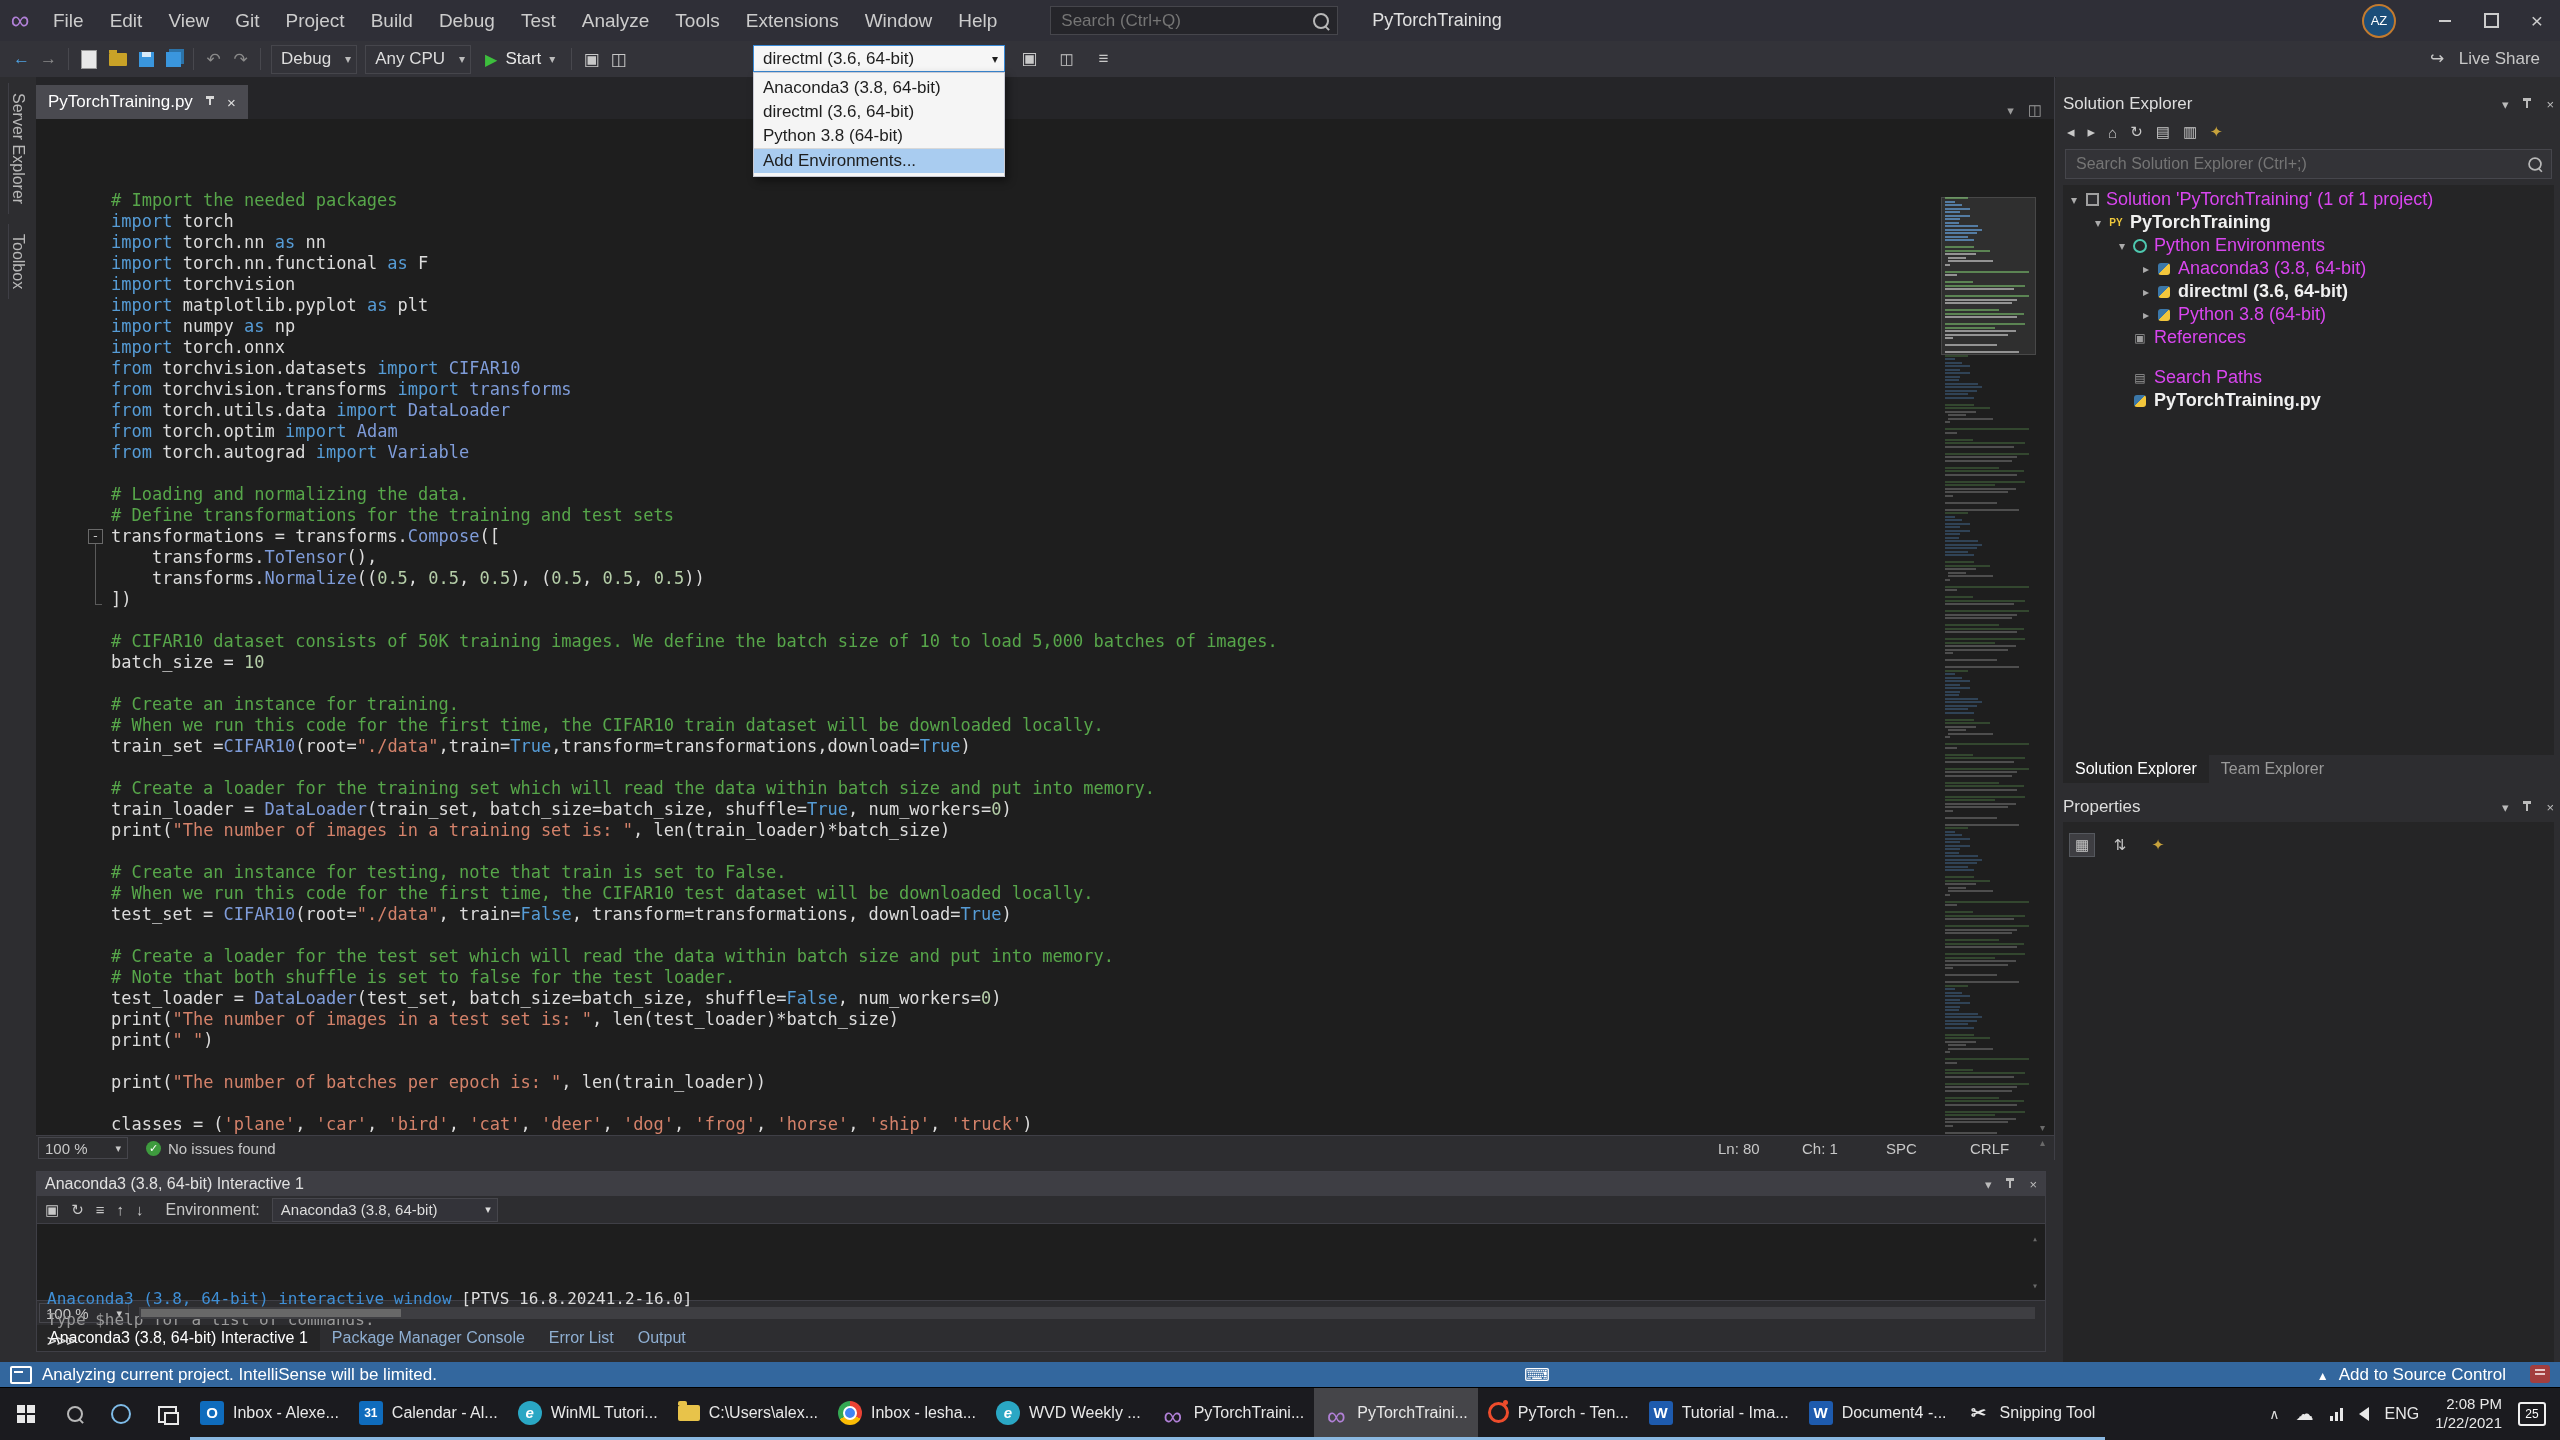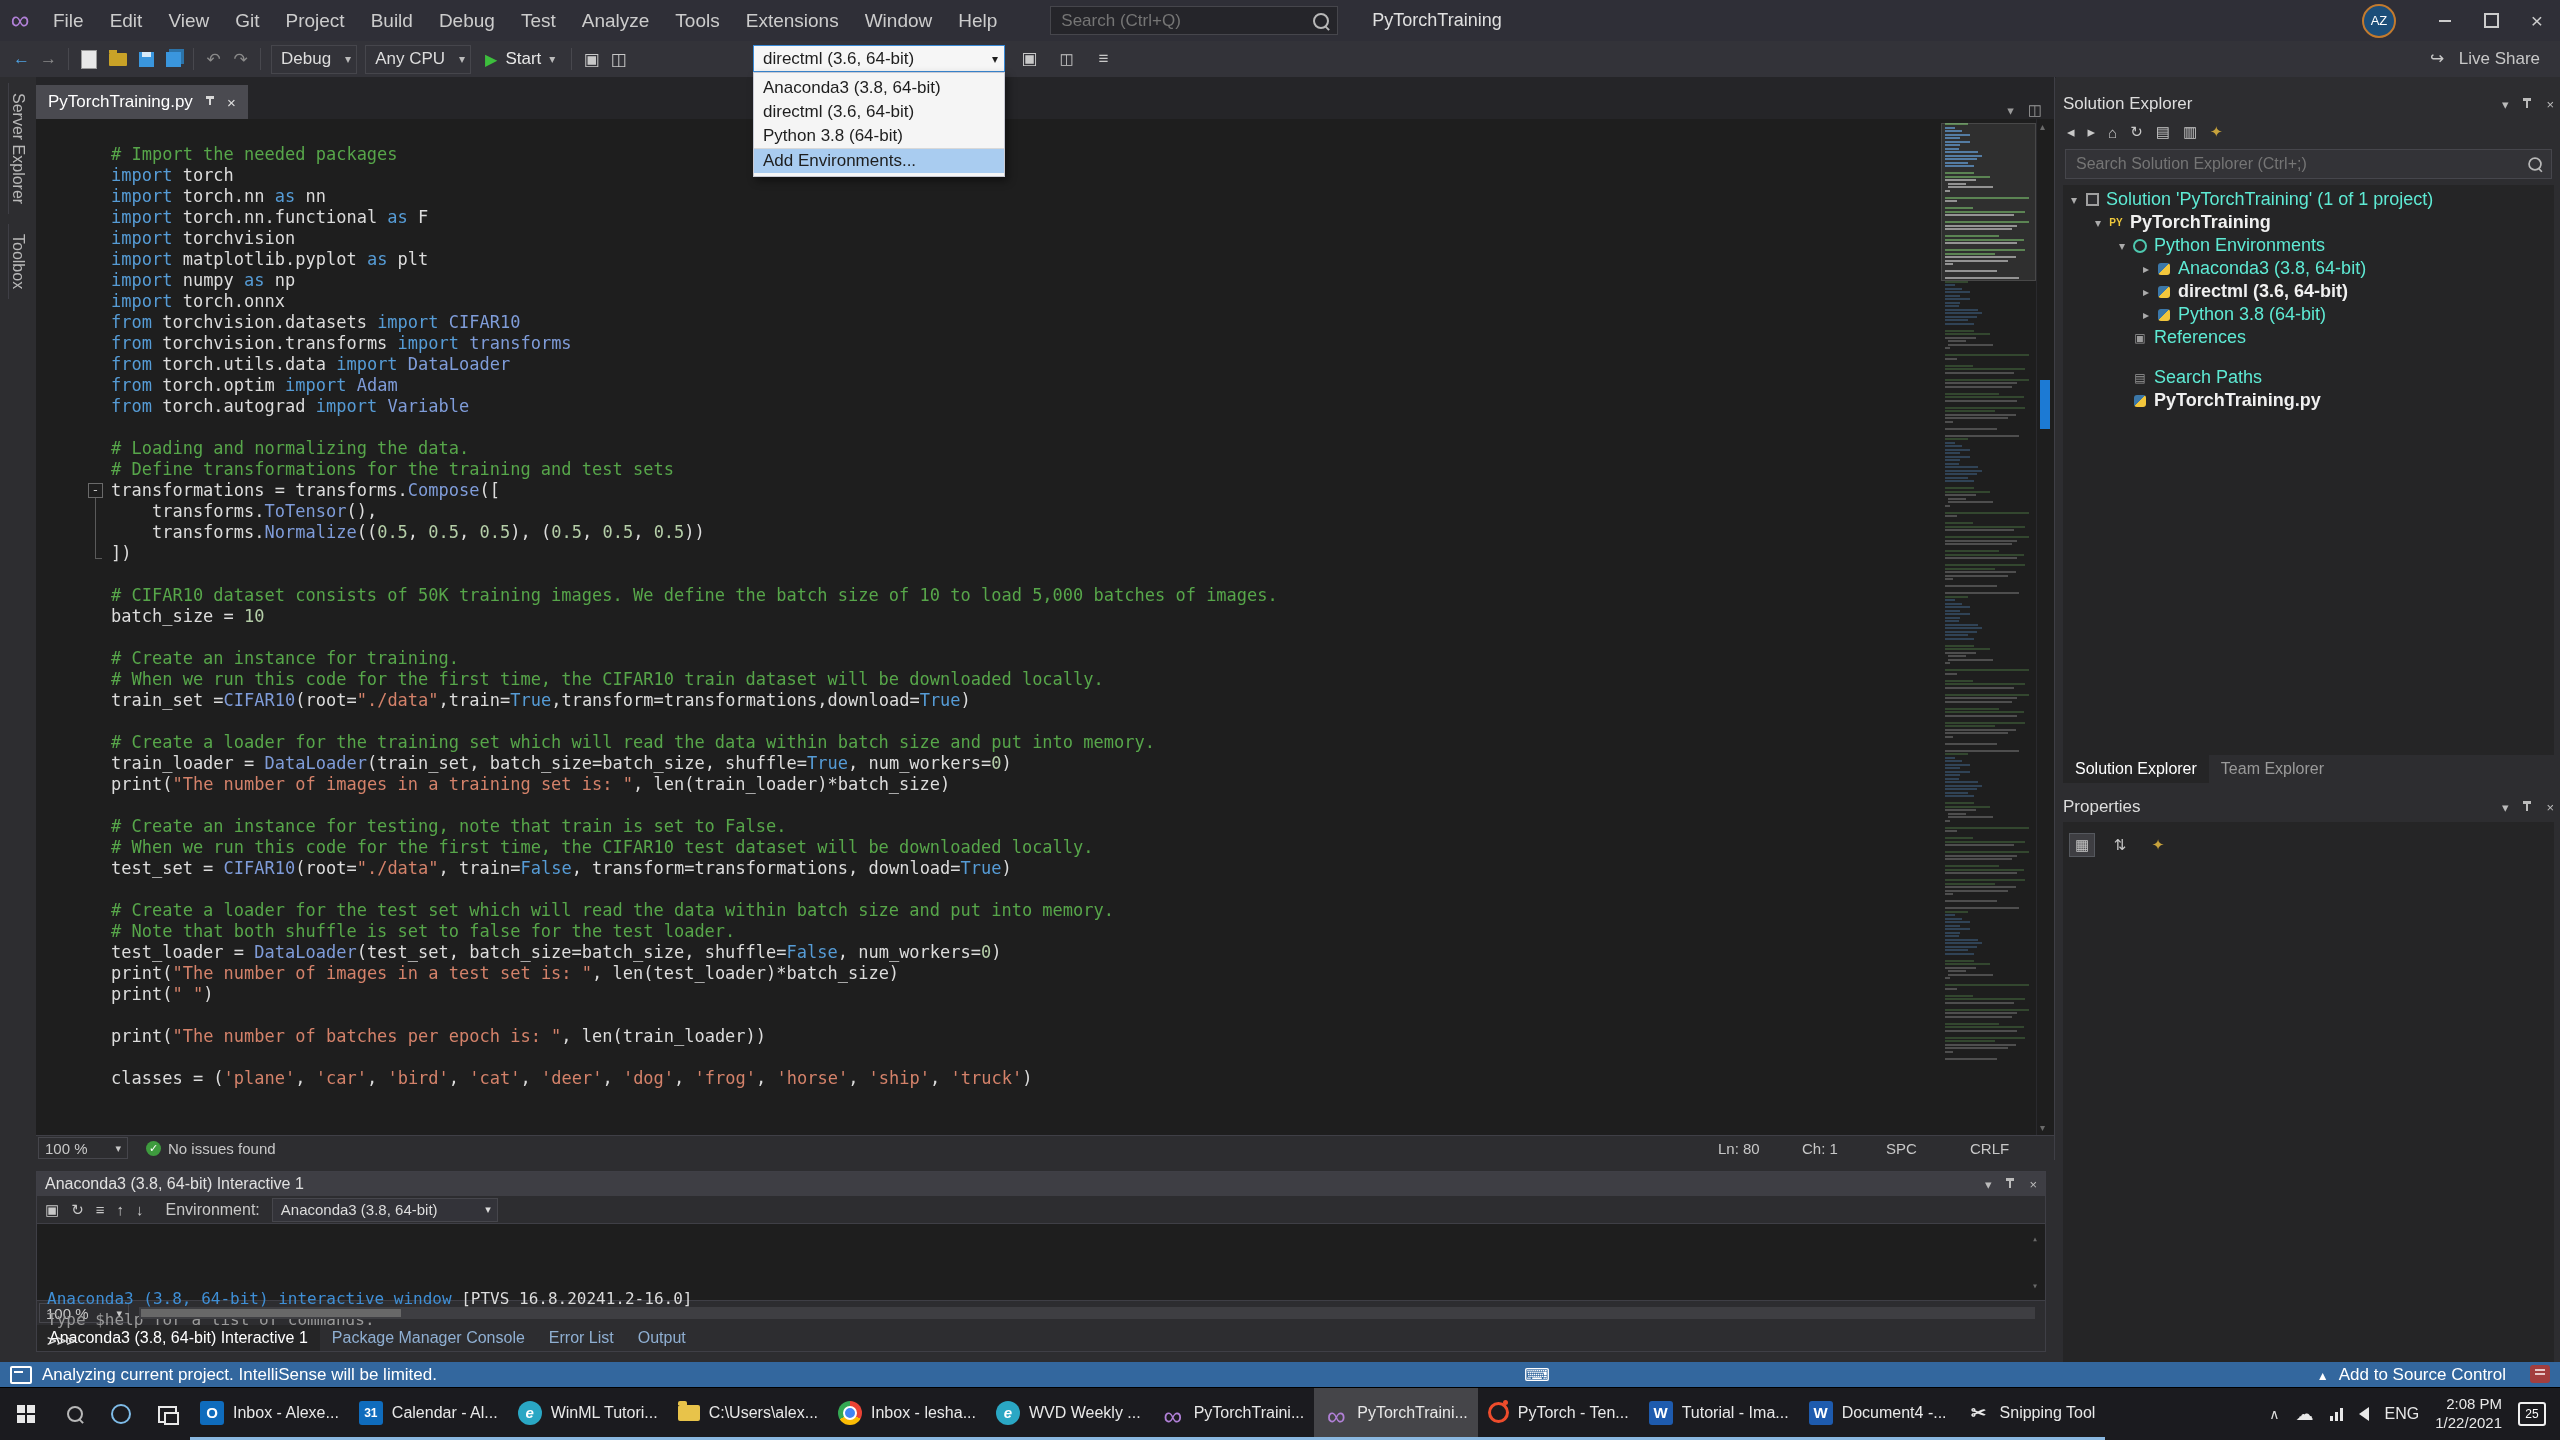--- a/index.html
+++ b/index.html
@@ -62,21 +62,21 @@
   
   .editor-region{position:absolute;left:36px;top:77px;width:2018px;height:1083px;background:#1E1E1E;display:flex;flex-direction:column;border-right:1px solid #3F3F46;}
   .tabstrip{height:42px;background:#252528;display:flex;align-items:flex-end;padding-top:8px;box-sizing:border-box;}
   .etab{height:34px;background:#4A4A50;color:#FFF;font-size:17px;display:flex;align-items:center;gap:12px;padding:0 12px;}
   .etab .pin{position:relative;width:10px;height:12px;}
   .etab .pin::before{content:"";position:absolute;left:4px;top:0;width:2px;height:9px;background:#D8D8D8;}
   .etab .pin::after{content:"";position:absolute;left:1px;top:0;width:8px;height:3px;background:#D8D8D8;}
   .etab .g-x{font-size:15px;color:#E0E0E0;} .g-x::before{content:"\00D7";}
   .tabstrip-right{margin-left:auto;display:flex;gap:14px;padding:0 12px;color:#9A9A9A;font-size:13px;align-items:center;}
   .g-caret-sm::before{content:"\25BE";} .g-split::before{content:"\25EB";font-size:15px;}
-  .editor-body{flex:1;display:flex;position:relative;min-height:0;}
+  .editor-body{flex:1;display:flex;position:relative;min-height:0;align-items:flex-end;}
   .code-scroll{flex:1;position:relative;padding:25px 0 0 75px;overflow:hidden;font-family:"DejaVu Sans Mono",monospace;font-size:17px;line-height:21px;white-space:pre;}
   .code-line{height:21px;}
   .tok-c{color:#57A64A;} .tok-k{color:#569CD6;} .tok-d{color:#DCDCDC;} .tok-s{color:#D4826A;} .tok-t{color:#7F9CD9;} .tok-n{color:#B5CEA8;}
   .fold-box{position:absolute;left:52px;width:15px;height:15px;box-sizing:border-box;border:1px solid #6A6A6A;background:#1E1E1E;color:#C8C8C8;font-size:13px;line-height:12px;text-align:center;font-family:"DejaVu Sans Mono",monospace;}
   .fold-guide{position:absolute;left:59px;width:1px;background:#5A5A5A;}
   .fold-tick{position:absolute;left:59px;width:7px;height:1px;background:#5A5A5A;}
   .minimap{width:95px;position:relative;background:#1E1E1E;padding:4px 0 0 4px;box-sizing:border-box;}
   .mm-row{height:2px;margin-bottom:1.5px;}
   .mm-viewport{position:absolute;left:0;top:4px;width:95px;height:158px;background:rgba(255,255,255,.08);border:1px solid rgba(255,255,255,.12);box-sizing:border-box;}
   .annot-col{width:17px;background:#1E1E1E;border-left:1px solid #2A2A2E;position:relative;color:#6A6A6A;}
@@ -108,21 +108,21 @@
   .se-tree{flex:1;background:#252526;padding-top:3px;min-height:0;}
   .tree-row{display:flex;align-items:center;height:23px;white-space:nowrap;overflow:hidden;}
   .tree-exp{width:18px;text-align:center;color:#ABABAB;font-size:12px;flex:0 0 auto;}
   .tree-ico{width:18px;height:17px;margin-right:5px;flex:0 0 auto;display:grid;place-items:center;}
   .ico-solution::before{content:"";display:block;width:9px;height:9px;border:2px solid #A0A0A0;background:#2D2D30;}
   .ico-project::before{content:"PY";color:#EFC83C;font-weight:700;font-size:10px;}
   .ico-envs::before{content:"";display:block;width:10px;height:10px;border-radius:50%;border:2px solid #4EC9B0;}
   .ico-pyenv::before,.ico-pyfile::before{content:"";display:block;width:12px;height:12px;border-radius:3px;background:linear-gradient(135deg,#3B77A8 50%,#F2C63C 50%);}
   .ico-refs::before{content:"\25A3";color:#9B9B9B;font-size:12px;}
   .ico-paths::before{content:"\25A4";color:#9B9B9B;font-size:12px;}
-  .tree-label{font-size:18px;color:#5eead4;}
+  .tree-label{font-size:18px;color:#d946ef;}
   .tree-row.bold .tree-label{font-weight:700;color:#F0F0F0;}
   .se-tabs{height:28px;display:flex;align-items:stretch;background:#2D2D30;font-size:16px;}
   .se-tab{display:flex;align-items:center;padding:0 12px;color:#9A9A9A;}
   .se-tab.active{background:#252526;color:#FFF;}
   .panel-gap{height:11px;}
   .props-body{height:540px;background:#252526;margin-top:2px;}
   .props-toolbar{height:34px;display:flex;align-items:center;gap:12px;padding:6px 6px 0 6px;color:#C8C8C8;font-size:15px;}
   .pt-btn{width:24px;height:22px;display:grid;place-items:center;border:1px solid transparent;}
   .pt-btn.sel{border-color:#55585E;background:#3E3E42;}
   .g-cat::before{content:"\25A6";} .g-az::before{content:"\21C5";}

